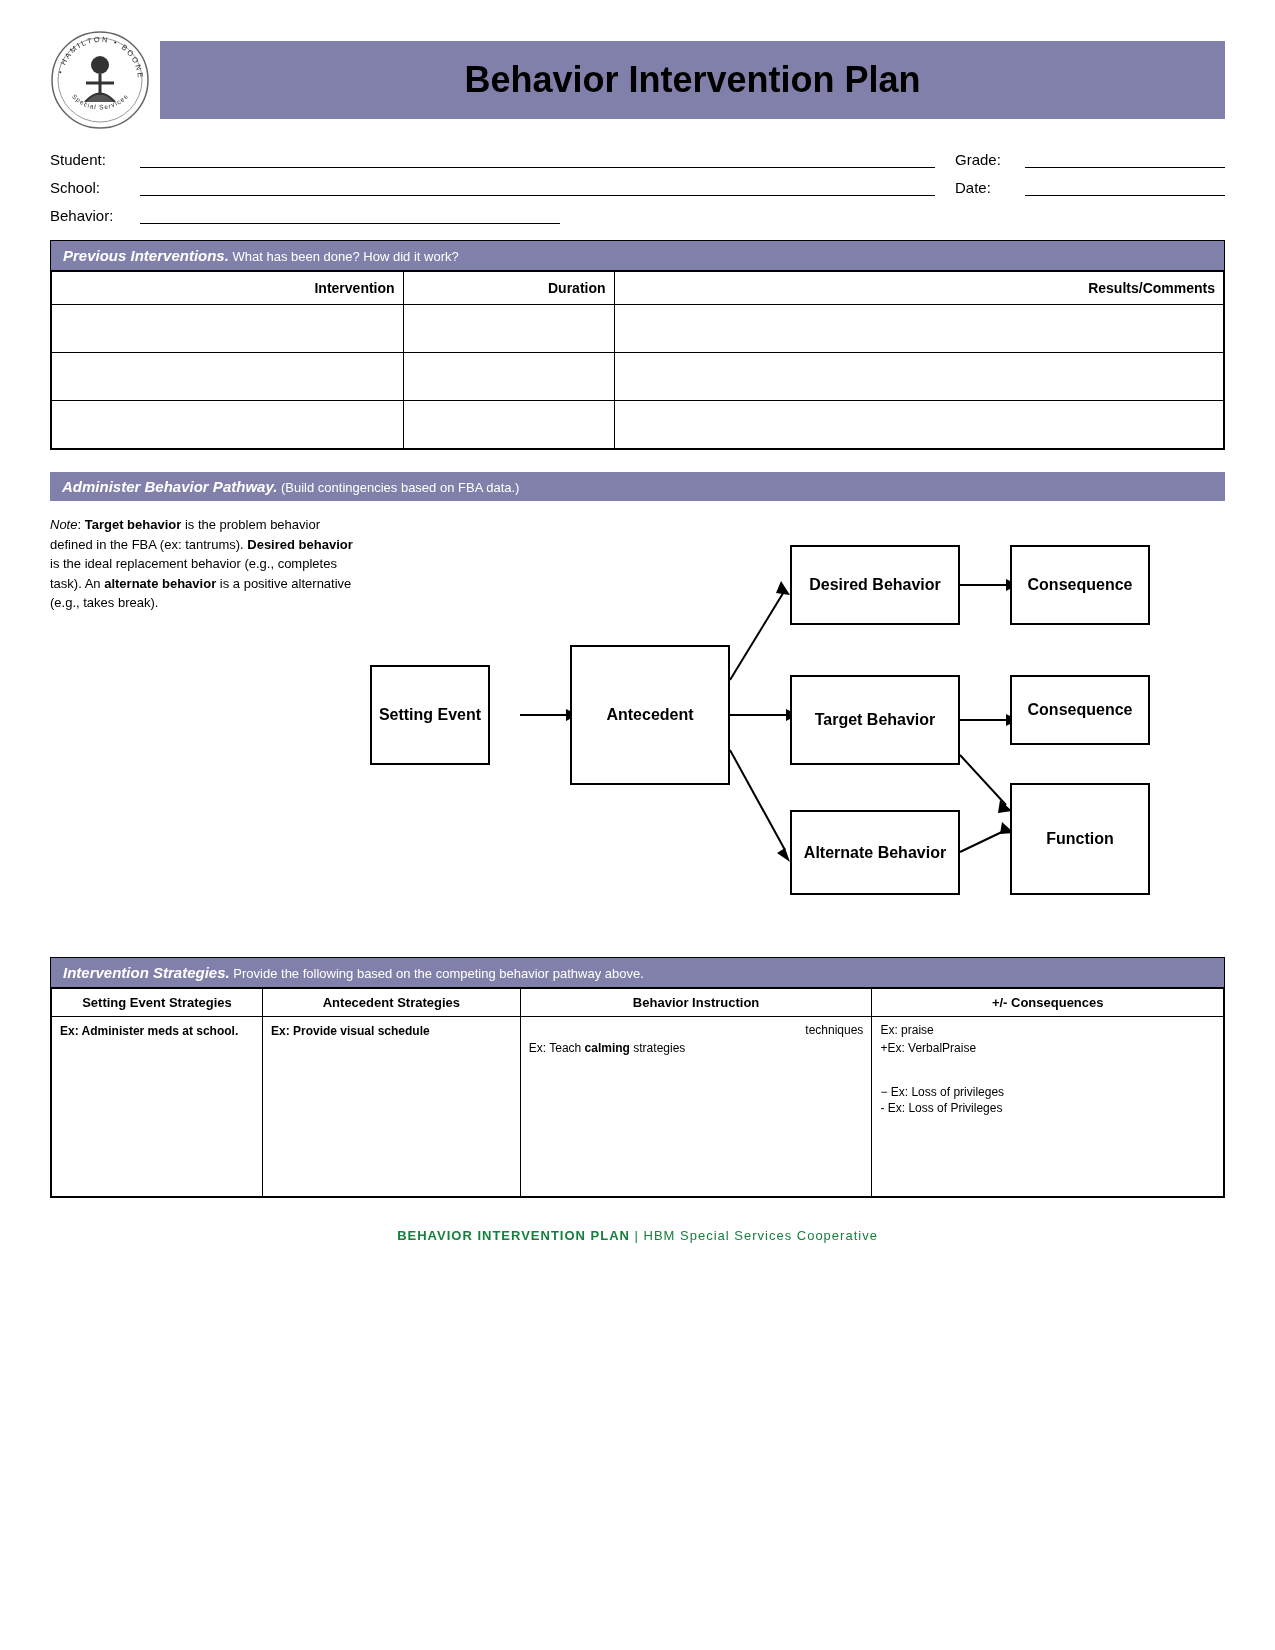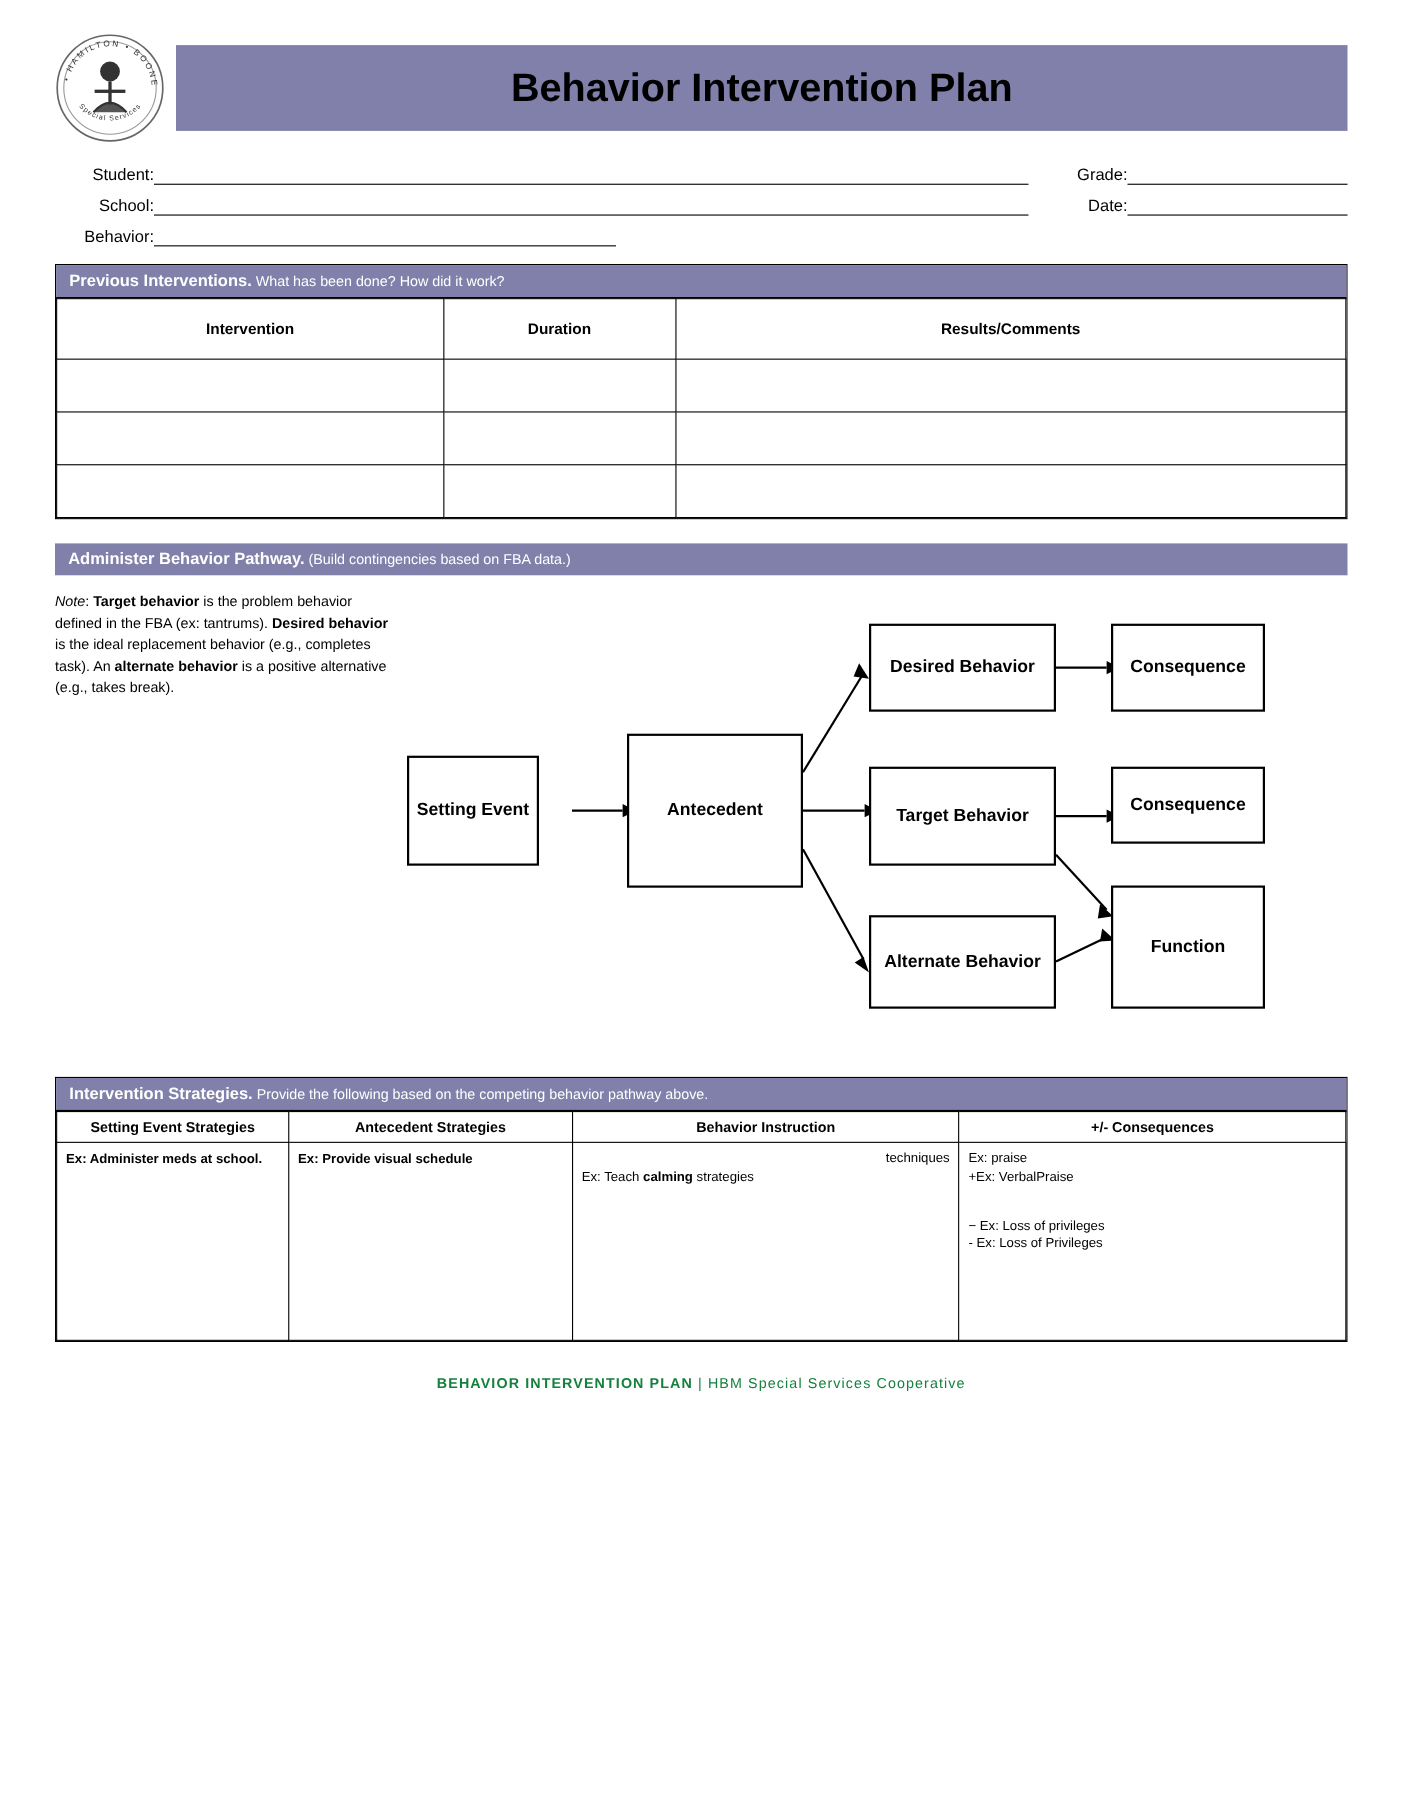--- a/index.html
+++ b/index.html
@@ -39,21 +39,20 @@
     .title-box h1 {
       font-size: 36px;
       font-weight: 900;
       color: #000;
       font-family: Arial, sans-serif;
     }
 
     
     .form-fields {
       margin-bottom: 16px;
-      text-align: right;
     }
     .form-row {
       display: flex;
       align-items: flex-end;
       margin-bottom: 8px;
     }
     .form-row .label {
       font-size: 15px;
       min-width: 90px;
       font-weight: normal;
@@ -91,20 +90,21 @@
     
     .section-header {
       background: #8080aa;
       padding: 6px 12px;
       margin-bottom: 0;
       font-size: 15px;
       color: #fff;
     }
     .section-header .bold {
       font-weight: 900;
+      font-style: italic;
     }
     .section-header .normal {
       font-weight: normal;
       color: #fff;
       font-size: 13px;
     }
 
     
     .prev-interventions-section {
       margin-bottom: 22px;
@@ -112,24 +112,24 @@
     }
     .prev-interventions-section .section-header {
       border-bottom: 1.5px solid #000;
     }
     .pi-table {
       width: 100%;
       border-collapse: collapse;
     }
     .pi-table th {
       border: 1px solid #000;
-      padding: 19px 8px;
+      padding: 8px 8px;
       font-weight: bold;
       font-size: 14px;
-      text-align: center;
+      text-align: right;
       background: #fff;
     }
     .pi-table td {
       border: 1px solid #000;
       height: 48px;
       padding: 4px 8px;
     }
     .pi-table col.col1 { width: 30%; }
     .pi-table col.col2 { width: 18%; }
     .pi-table col.col3 { width: 52%; }

